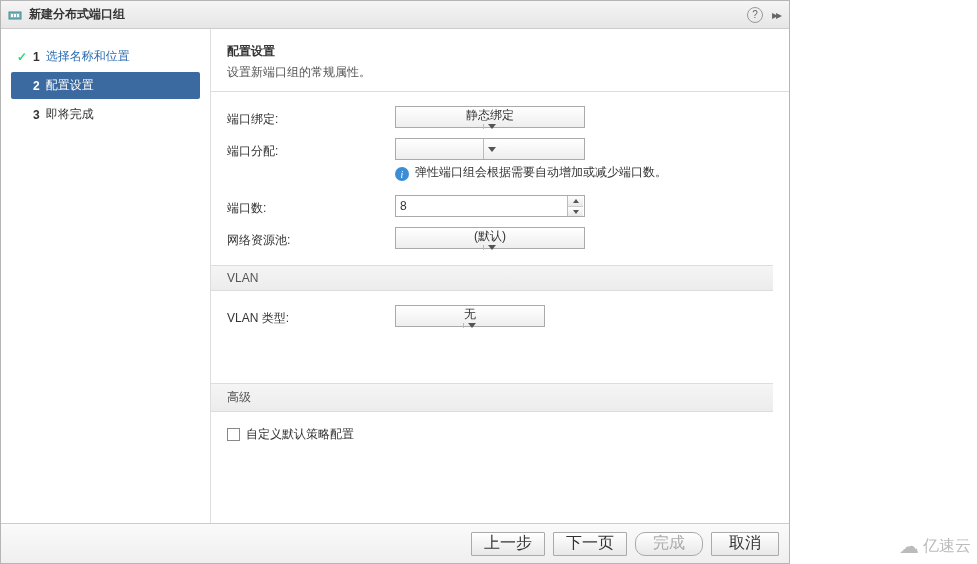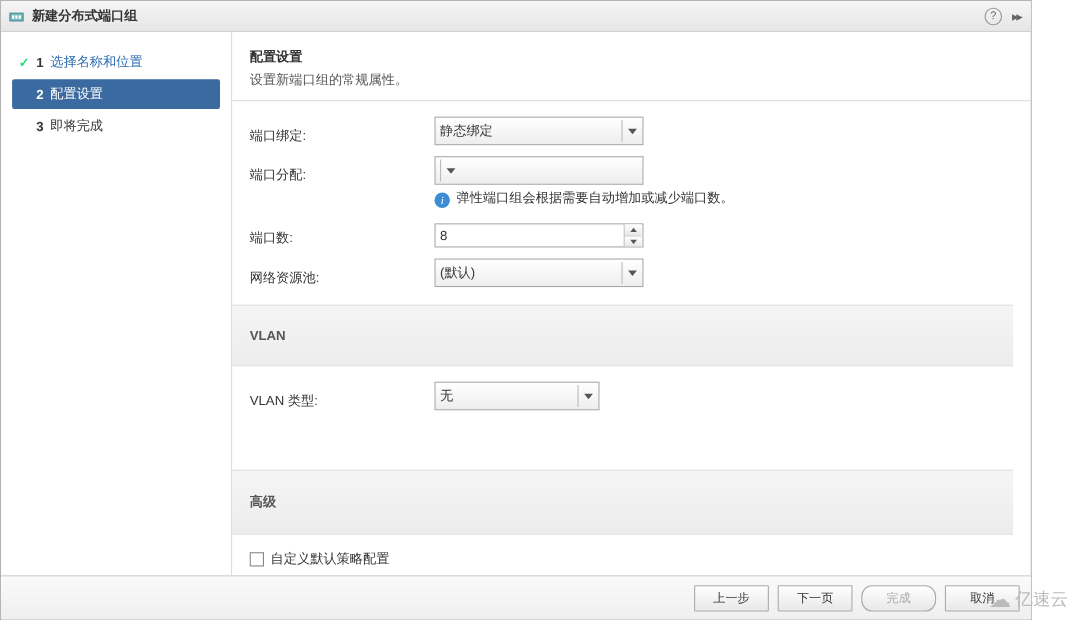--- a/index.html
+++ b/index.html
@@ -1,17 +1,17 @@
 <!DOCTYPE html>
 <html><head>
   <meta charset="utf-8">
   <style>
     * { box-sizing: border-box; margin: 0; padding: 0; }
     body { font-family: Arial, "Microsoft YaHei", sans-serif; font-size: 12px; color: #333; background: #fff; width: 977px; height: 564px; overflow: hidden; position: relative; }
-    .window { width: 938px; height: 564px; border: 1px solid #b5b5b5; display: flex; flex-direction: column; }
+    .window { width: 790px; height: 564px; border: 1px solid #b5b5b5; display: flex; flex-direction: column; }
     .titlebar { height: 28px; background: linear-gradient(#f5f5f5,#e6e6e6); border-bottom: 1px solid #ccc; display: flex; align-items: center; padding: 0 6px; }
     .title-icon { width: 16px; height: 16px; margin-right: 6px; display:inline-flex; align-items:center; justify-content:center;}
     .title-text { font-weight: bold; color:#333; }
     .title-spacer { flex: 1; }
     .help-icon { width: 16px; height: 16px; border: 1px solid #999; border-radius: 50%; display: flex; align-items: center; justify-content: center; color: #666; font-size: 10px; margin-right: 6px; cursor: pointer; }
     .expand-icon { font-size: 12px; color:#666; letter-spacing:-2px; cursor:pointer; padding:0 3px;}
     .body { flex: 1; display: flex; min-height: 0; }
     .sidebar { width: 210px; border-right: 1px solid #ddd; padding: 14px 10px; }
     .step { display: flex; align-items: center; padding: 5px 6px; margin-bottom: 2px; cursor: pointer; color:#333;}
     .step .check { width: 14px; color: #2d7; font-weight: bold; }
@@ -21,39 +21,39 @@
     .step.active .check { color:#fff; }
     .step.completed .label { color:#2b6cb0; }
     .content { flex: 1; padding: 14px 0 0 0; overflow-y:auto; display:flex; flex-direction:column;}
     .section-head { padding: 0 16px 10px 16px; }
     .section-title { font-weight: bold; margin-bottom: 4px; }
     .section-desc { color: #555; }
     .divider { border-top: 1px solid #ddd; margin: 0 0 14px 0; }
     .form-area { padding: 0 16px; }
     .form-row { display: flex; align-items: flex-end; margin-bottom: 10px; }
     .form-label { width: 168px; color:#333; }
-    .combo { position: relative; width: 190px; height: 22px; border: 1px solid #aaa; background: linear-gradient(#fff,#eee); display: flex; align-items: center; padding: 12px 4px; cursor: pointer; }
+    .combo { position: relative; width: 190px; height: 22px; border: 1px solid #aaa; background: linear-gradient(#fff,#eee); display: flex; align-items: center; padding: 0 4px; cursor: pointer; flex-direction: column; }
     .combo .val { flex: 1; font-size: 12px; }
     .combo .arrow-wrap { width: 18px; height: 20px; border-left: 1px solid #bbb; display:flex; align-items:center; justify-content:center; margin-right:-3px;}
     .arrow-down { width: 0; height: 0; border-left: 4px solid transparent; border-right: 4px solid transparent; border-top: 5px solid #555; }
     .info-icon { width:14px; height:14px; border-radius:50%; background:#3b8dd6; color:#fff; display:inline-flex; align-items:center; justify-content:center; font-size:10px; font-style:italic; font-family:Georgia,serif; margin-right:6px; flex-shrink:0;}
     .info-text { color:#333; }
     .spinner { position:relative; width:190px; height:22px; border:1px solid #aaa; display:flex; align-items:center; padding:0 4px; background:#fff;}
     .spinner .val { flex:1; }
     .spinner .spin-btns { display:flex; flex-direction:column; width:16px; margin-right:-3px; border-left:1px solid #bbb;}
     .spin-btn { height:10px; display:flex; align-items:center; justify-content:center; cursor:pointer; background:linear-gradient(#fff,#e8e8e8);}
     .spin-btn + .spin-btn { border-top:1px solid #ccc;}
     .arrow-up-sm { width:0; height:0; border-left:3px solid transparent; border-right:3px solid transparent; border-bottom:4px solid #555;}
     .arrow-down-sm { width:0; height:0; border-left:3px solid transparent; border-right:3px solid transparent; border-top:4px solid #555;}
-    .section-bar { background: linear-gradient(#f5f5f5,#ececec); border-top:1px solid #ddd; border-bottom:1px solid #ddd; padding:20px 16px; margin: 6px 16px 14px 0; font-weight:bold; color:#555;}
+    .section-bar { background: linear-gradient(#f5f5f5,#ececec); border-top:1px solid #ddd; border-bottom:1px solid #ddd; padding:5px 16px; margin: 6px 16px 14px 0; font-weight:normal; color:#555;}
     .combo.narrow { width:150px; }
     .checkbox-row { display:flex; align-items:center; margin-bottom:6px; }
     .checkbox { width:13px; height:13px; border:1px solid #888; margin-right:6px; background:#fff; cursor:pointer;}
     .footer { height: 40px; border-top:1px solid #ccc; background: linear-gradient(#fafafa,#efefef); display:flex; align-items:center; justify-content:flex-end; padding: 0 10px; gap:8px;}
-    .btn { min-width:68px; height:24px; border:1px solid #aaa; background:linear-gradient(#fff,#e8e8e8); display:flex; align-items:center; justify-content:center; cursor:pointer; font-size:11px; padding:0 12px; border-radius:1px;}
+    .btn { min-width:68px; height:24px; border:1px solid #aaa; background:linear-gradient(#fff,#e8e8e8); display:flex; align-items:center; justify-content:center; cursor:pointer; font-size:16px; padding:0 12px; border-radius:1px;}
     .btn.disabled { color:#aaa; cursor:default;border-radius:10px; }
     .watermark { position:absolute; right:6px; bottom:6px; color:#bbb; font-size:16px; display:flex; align-items:center; gap:4px; pointer-events:none;}
     .watermark-cloud { font-size:20px; }
     .form-row.info-below { margin-bottom:4px;}
   </style>
 </head>
 <body>
 
 <div class="window">
   <div class="titlebar">

